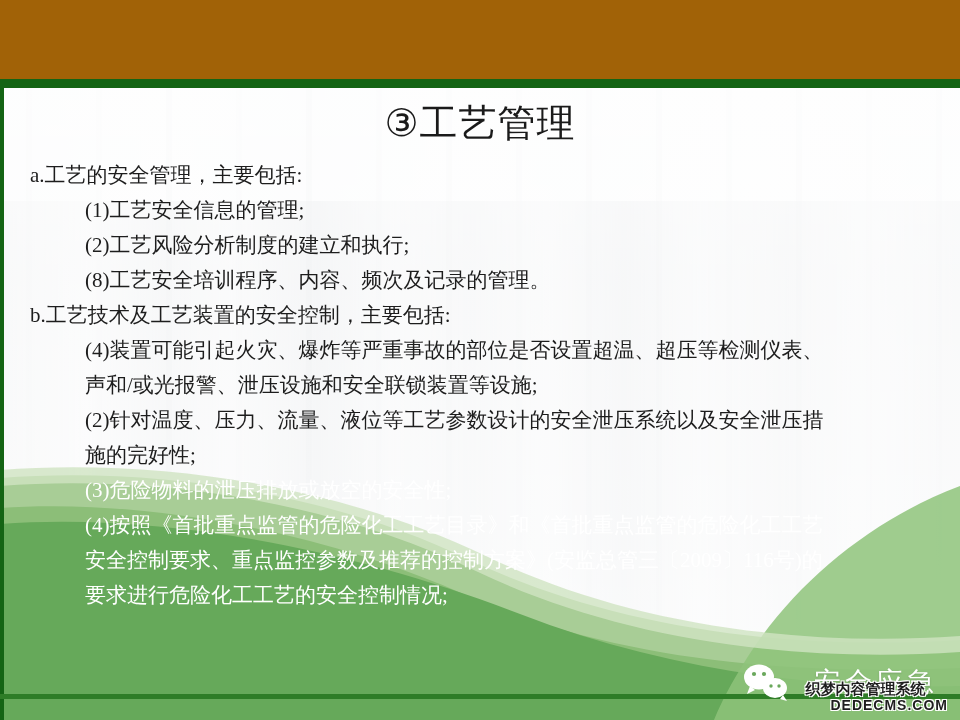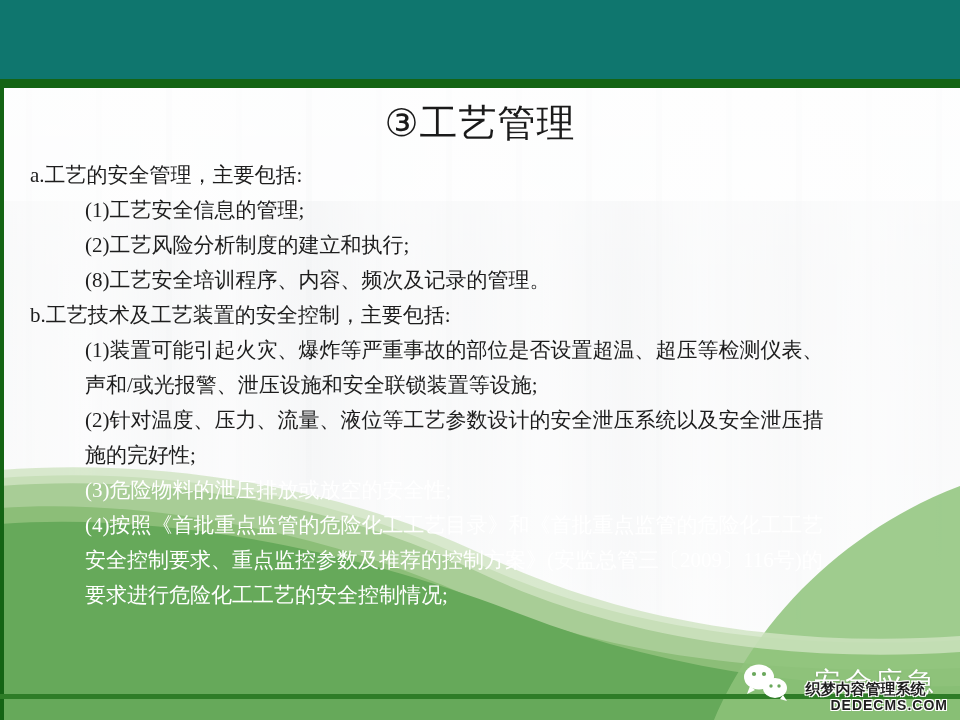--- a/index.html
+++ b/index.html
@@ -6,21 +6,21 @@
   * { margin:0; padding:0; box-sizing:border-box; }
   html, body {
     width:960px; height:720px;
     font-family:"Liberation Sans","DejaVu Sans",sans-serif;
     overflow:hidden; background:#ffffff;
   }
 
   #slide {
     position:relative;
     width:960px; height:720px;
-    background:#0f766e;
+    background:#a16207;
     overflow:hidden;
   }
 
   
   .city-bg {
     position:absolute;
     left:0; top:87px; width:960px; height:633px;
     background:
       linear-gradient(to bottom, rgba(255,255,255,0.80) 0%, rgba(255,255,255,0.88) 45%, rgba(255,255,255,0.92) 100%),
       linear-gradient(to right,  #dfe3e6 0%, #e8ebee 18%, #dde2e6 32%, #e9ecef 48%, #e2e6ea 62%, #eceff1 78%, #e3e7ea 100%);
@@ -165,21 +165,21 @@
   <div class="bar-bottom"></div>
 
   <div class="title">③工艺管理</div>
 
   <div class="body-text">
     <div class="line">a.工艺的安全管理，主要包括:</div>
     <div class="line indent">(1)工艺安全信息的管理;</div>
     <div class="line indent">(2)工艺风险分析制度的建立和执行;</div>
     <div class="line indent">(8)工艺安全培训程序、内容、频次及记录的管理。</div>
     <div class="line">b.工艺技术及工艺装置的安全控制，主要包括:</div>
-    <div class="line indent">(1)装置可能引起火灾、爆炸等严重事故的部位是否设置超温、超压等检测仪表、</div>
+    <div class="line indent">(4)装置可能引起火灾、爆炸等严重事故的部位是否设置超温、超压等检测仪表、</div>
     <div class="line indent">声和/或光报警、泄压设施和安全联锁装置等设施;</div>
     <div class="line indent">(2)针对温度、压力、流量、液位等工艺参数设计的安全泄压系统以及安全泄压措</div>
     <div class="line indent">施的完好性;</div>
     <div class="line indent onwave">(3)危险物料的泄压排放或放空的安全性;</div>
     <div class="line indent onwave">(4)按照《首批重点监管的危险化工工艺目录》和《首批重点监管的危险化工工艺</div>
     <div class="line indent onwave">安全控制要求、重点监控参数及推荐的控制方案》(安监总管三〔2009〕116号)的</div>
     <div class="line indent onwave">要求进行危险化工工艺的安全控制情况;</div>
   </div>
 
   <div class="logo">

